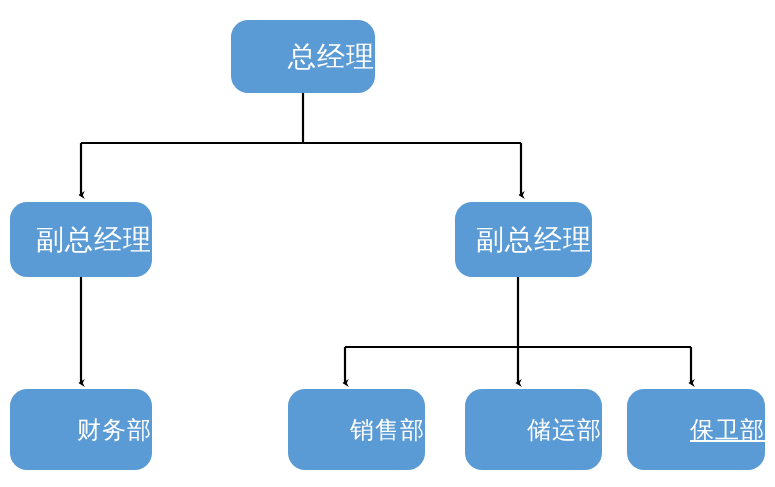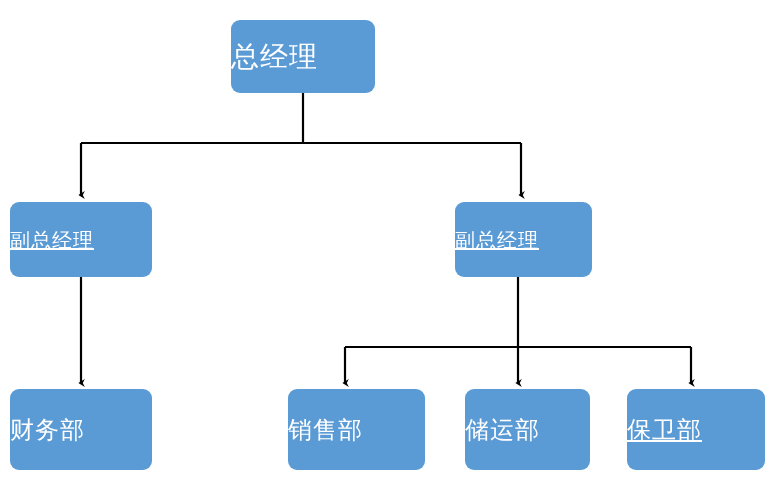--- a/index.html
+++ b/index.html
@@ -23,32 +23,32 @@
     left: 0;
     top: 0;
     width: 775px;
     height: 487px;
     pointer-events: none;
   }
   .node-box {
     position: absolute;
     box-sizing: border-box;
     background: #5B9BD5;
-    border-radius: 9px;
+    border-radius: 17px;
     display: flex;
     align-items: center;
-    justify-content: flex-start;
+    justify-content: flex-end;
     color: #ffffff;
     letter-spacing: 1px;
     line-height: 1;
     white-space: nowrap;
     user-select: none;
   }
   .node-level-1 { font-size: 28px; }
-  .node-level-2 { font-size: 20px; text-decoration: underline; }
+  .node-level-2 { font-size: 28px; }
   .node-level-3 { font-size: 24px; }
   .node-label {
     display: block;
   }
 </style>
 </head>
 <body>
 
 <div id="chart-root">
 
@@ -94,21 +94,21 @@
   </div>
 
   <div class="node-box node-level-3" style="left:288px; top:389px; width:137px; height:81px;">
     <span class="node-label">销售部</span>
   </div>
 
   <div class="node-box node-level-3" style="left:10px; top:389px; width:142px; height:81px;">
     <span class="node-label">财务部</span>
   </div>
 
-  <div class="node-box node-level-3" style="left:465px; top:389px; width:125px; height:81px;">
+  <div class="node-box node-level-3" style="left:465px; top:389px; width:137px; height:81px;">
     <span class="node-label">储运部</span>
   </div>
 
   <div class="node-box node-level-3" style="left:627px; top:389px; width:138px; height:81px;text-decoration:underline;">
     <span class="node-label">保卫部</span>
   </div>
 
 </div>
 
 </body></html>

